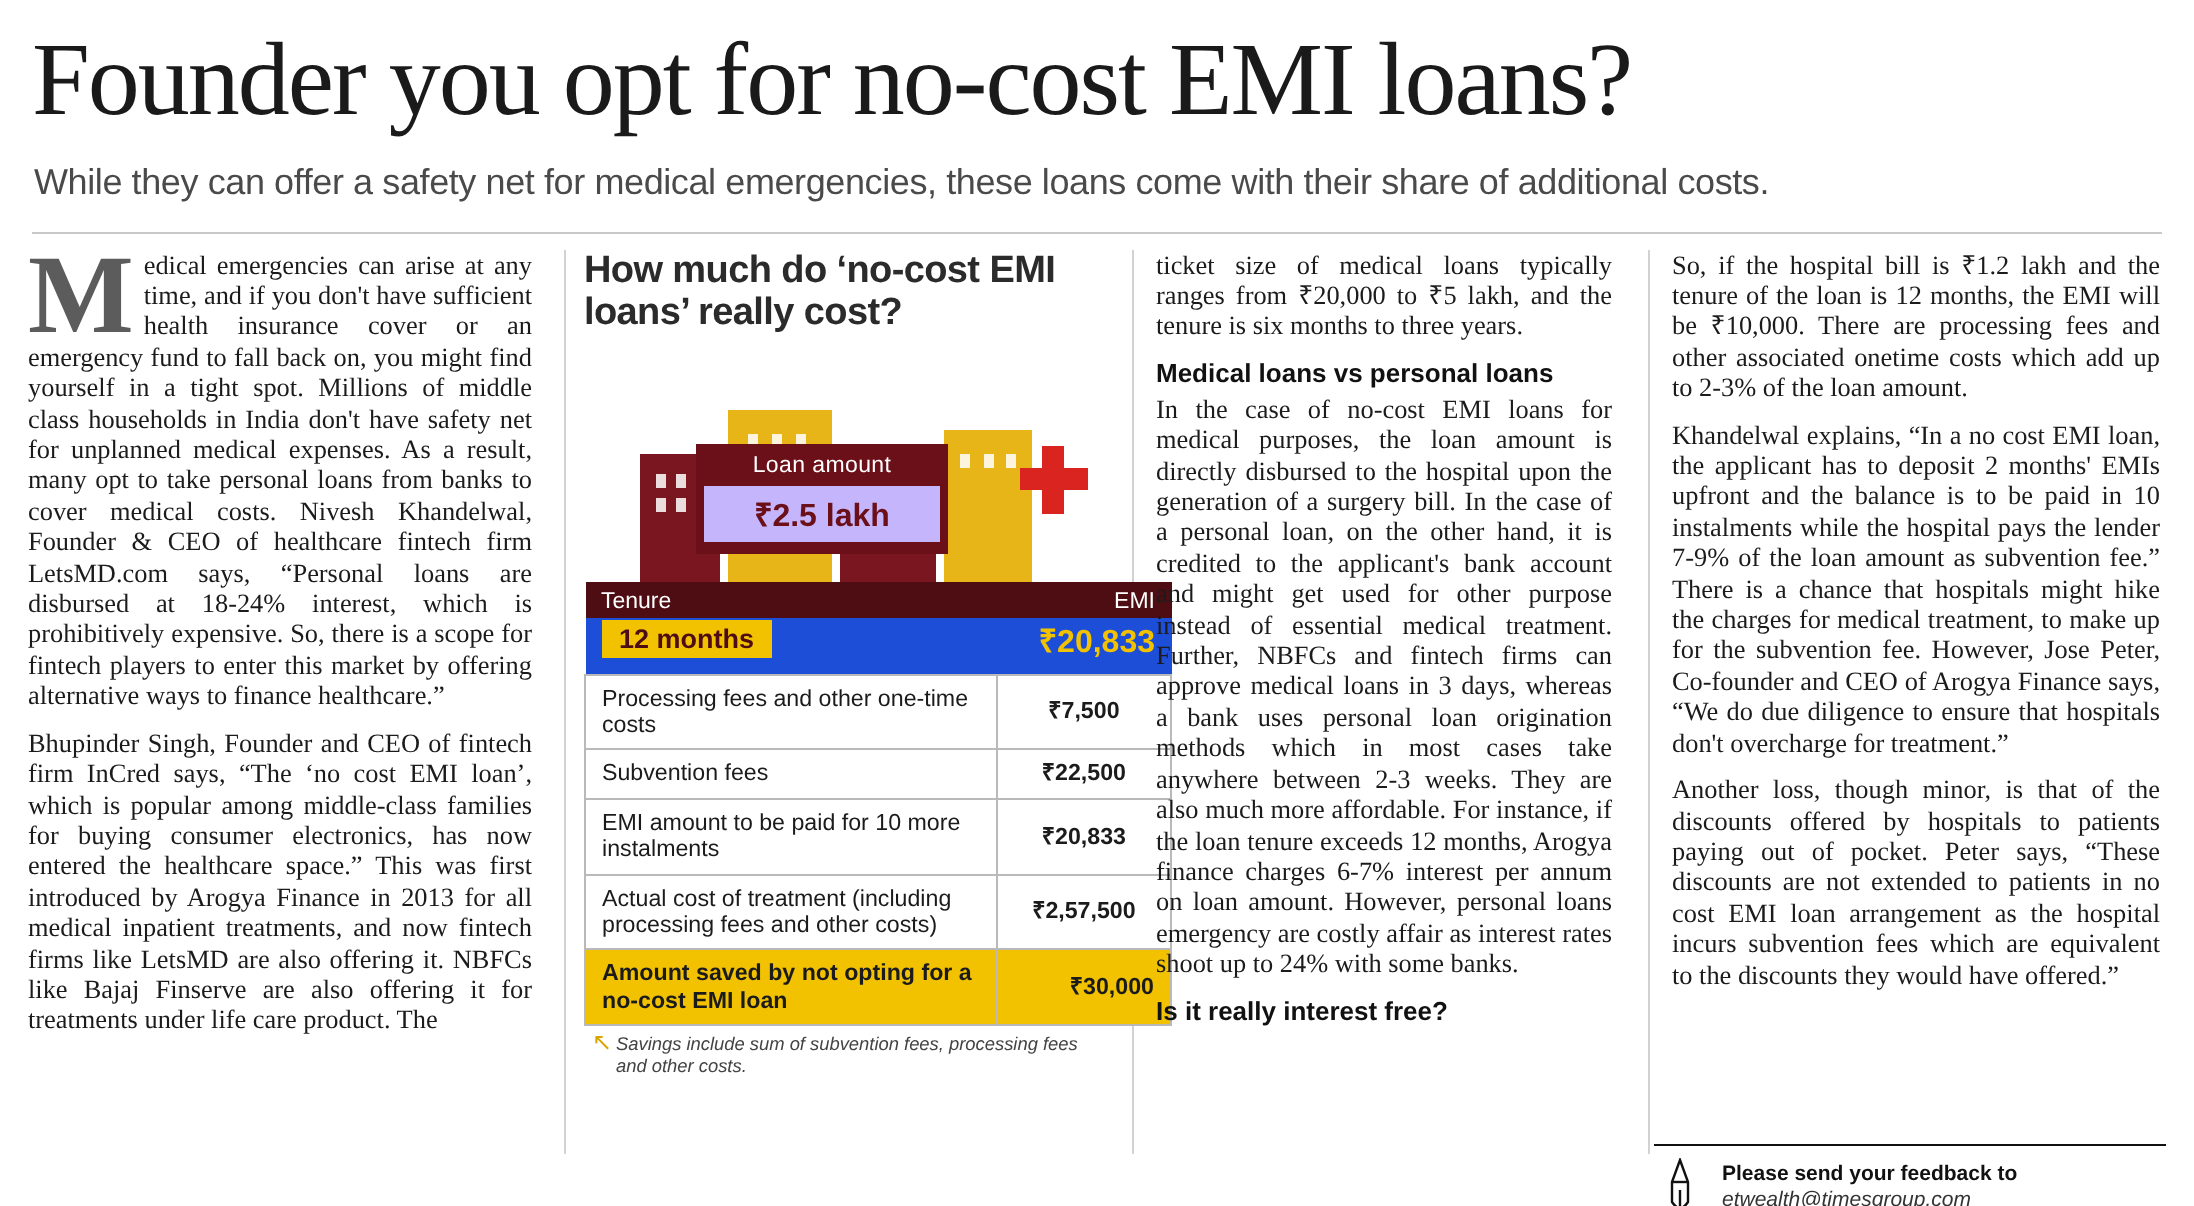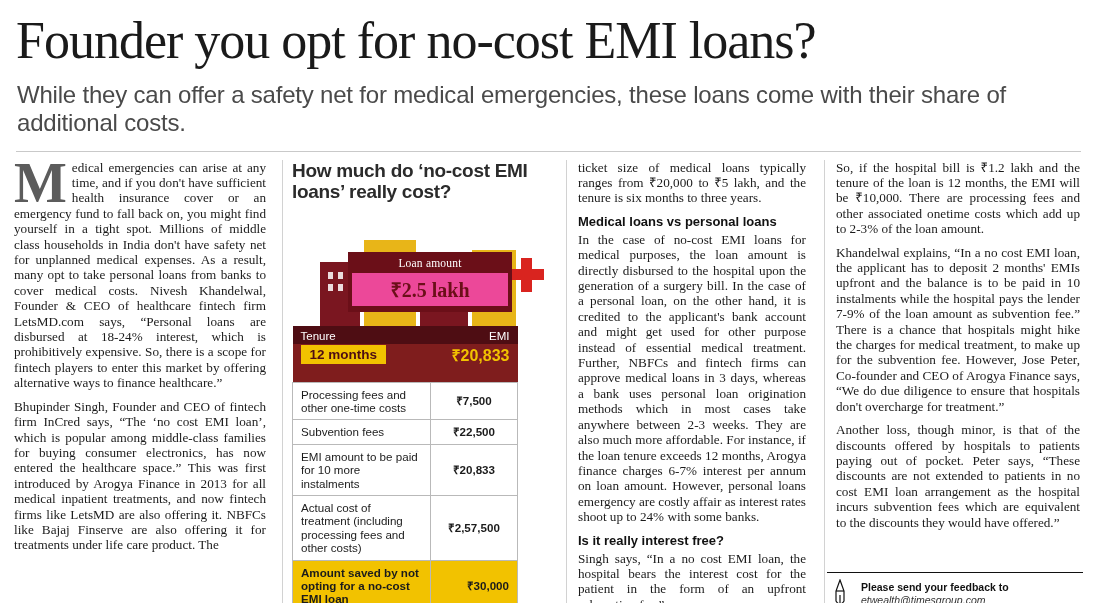--- a/index.html
+++ b/index.html
@@ -19,21 +19,21 @@
     font-family:"Liberation Serif", serif;
     font-size:52px;
     font-weight:400;
     letter-spacing:-1px;
     line-height:1.05;
     margin:14px 0 0 2px;
     color:#1a1a1a;
   }
   .subhead {
     font-family:"Liberation Sans", sans-serif;
-    font-size:24px;
+    font-size:18px;
     color:#4a4a4a;
     margin:12px 0 0 3px;
     letter-spacing:-0.2px;
   }
   .rule-main {
     border-top:1px solid #c9c9c9;
     margin:14px 2px 0 2px;
   }
 
   
@@ -123,55 +123,55 @@
   .b2 { left:72px; width:52px; height:86px; background:#e8b518; }
   .b3 { left:128px; width:48px; height:50px; background:#7a1620; }
   .b4 { left:180px; width:44px; height:76px; background:#e8b518; }
   .win { position:absolute; background:#fff; opacity:.85; width:5px; height:7px; }
   .cross-v { position:absolute; background:#d9241f; width:11px; height:34px; right:18px; bottom:34px; }
   .cross-h { position:absolute; background:#d9241f; width:34px; height:11px; right:6.5px; bottom:45.5px; }
 
   .loan-box {
     position:absolute;
     left:56px; bottom:14px;
-    width:164px;
+    width:126px;
     background:#6b0f18;
     color:#fff;
     text-align:center;
     padding:5px 4px 6px 4px;
-    font-family:Liberation Serif, serif;
+    font-family:Liberation Sans, sans-serif;
   }
   .loan-box .lbl { font-size:11.5px; letter-spacing:.2px; }
   .loan-box .amt {
     display:block;
     margin-top:4px;
-    background:#ec4899;
+    background:#c4b5fd;
     color:#6b0f18;
     font-weight:bold;
-    font-size:20px;
+    font-size:16px;
     padding:3px 0;
   }
 
   .tbl {
-    width:226px;
+    width:294px;
     border-collapse:collapse;
     font-family:"Liberation Sans", sans-serif;
     margin-top:0;
   }
   .tbl td { vertical-align:middle; }
   .hdr-row td {
     background:#4e0d13;
     color:#fff;
     font-size:11.5px;
     padding:4px 8px 2px 8px;
   }
   .hdr-row td.r { text-align:right; }
   .val-row td {
-    background:#7f1d1d;
-    padding:0 8px 16px 8px;
+    background:#1d4ed8;
+    padding:0 8px 6px 8px;
   }
   .pill {
     display:inline-block;
     background:#f2c200;
     color:#4e0d13;
     font-weight:bold;
     font-size:13.5px;
     padding:2px 9px;
   }
   .emi-val {
@@ -330,21 +330,20 @@
           <span>Savings include sum of subvention fees, processing fees and other costs.</span>
         </div>
       </div>
     </div>
 
     <div class="col col-3">
       <p class="body">ticket size of medical loans typically ranges from ₹20,000 to ₹5 lakh, and the tenure is six months to three years.</p>
       <div class="subhead-s">Medical loans vs personal loans</div>
       <p class="body">In the case of no-cost EMI loans for medical purposes, the loan amount is directly disbursed to the hospital upon the generation of a surgery bill. In the case of a personal loan, on the other hand, it is credited to the applicant's bank account and might get used for other purpose instead of essential medical treatment. Further, NBFCs and fintech firms can approve medical loans in 3 days, whereas a bank uses personal loan origination methods which in most cases take anywhere between 2-3 weeks. They are also much more affordable. For instance, if the loan tenure exceeds 12 months, Arogya finance charges 6-7% interest per annum on loan amount. However, personal loans emergency are costly affair as interest rates shoot up to 24% with some banks.</p>
       <div class="subhead-s">Is it really interest free?</div>
-      <p class="body">Singh says, “In a no cost EMI loan, the hospital bears the interest cost for the patient in the form of an upfront subvention fee.”</p>
     </div>
 
     <div class="col col-4">
       <p class="body">So, if the hospital bill is ₹1.2 lakh and the tenure of the loan is 12 months, the EMI will be ₹10,000. There are processing fees and other associated onetime costs which add up to 2-3% of the loan amount.</p>
       <p class="body">Khandelwal explains, “In a no cost EMI loan, the applicant has to deposit 2 months' EMIs upfront and the balance is to be paid in 10 instalments while the hospital pays the lender 7-9% of the loan amount as subvention fee.” There is a chance that hospitals might hike the charges for medical treatment, to make up for the subvention fee. However, Jose Peter, Co-founder and CEO of Arogya Finance says, “We do due diligence to ensure that hospitals don't overcharge for treatment.”</p>
       <p class="body">Another loss, though minor, is that of the discounts offered by hospitals to patients paying out of pocket. Peter says, “These discounts are not extended to patients in no cost EMI loan arrangement as the hospital incurs subvention fees which are equivalent to the discounts they would have offered.”</p>
     </div>
 
   </div>
 

